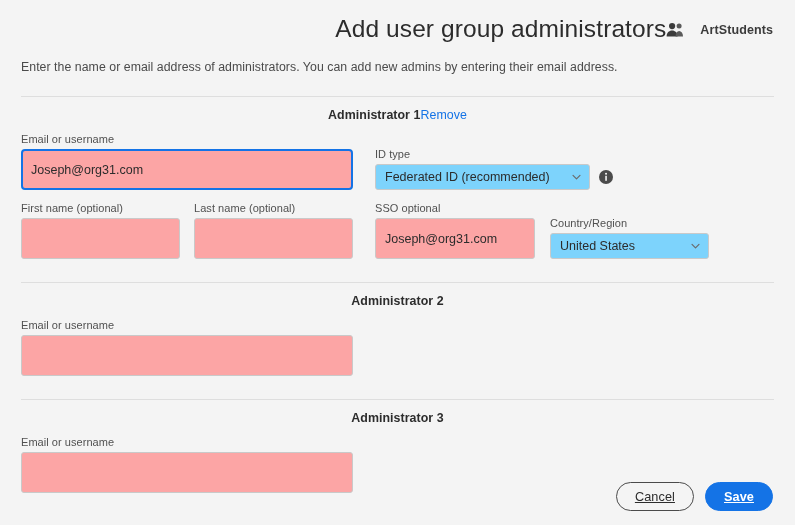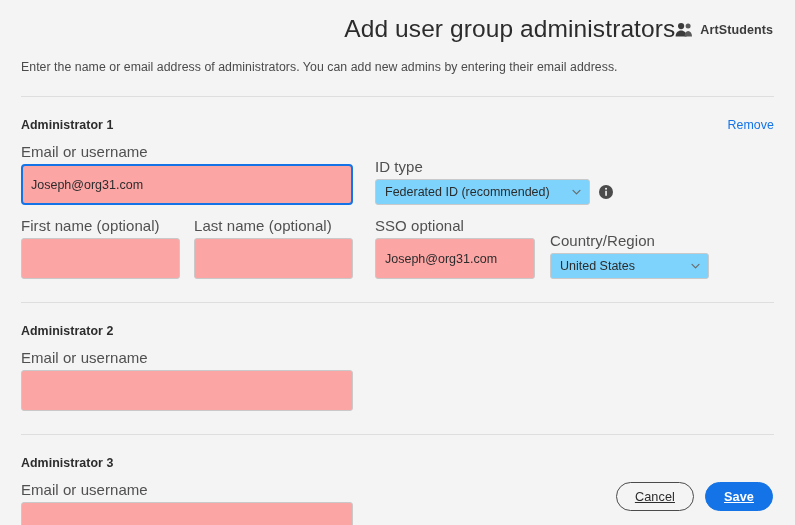--- a/index.html
+++ b/index.html
@@ -35,21 +35,21 @@
     font-size: 24.5px;
     font-weight: 400;
     color: #2c2c2c;
     letter-spacing: 0.1px;
     line-height: 30px;
     margin: 0;
   }
   .org-chip {
     display: flex;
     align-items: center;
-    gap: 7px;
+    gap: 16px;
     padding-top: 8px;
     padding-right: 1px;
   }
   .org-icon {
     display: block;
     width: 18px;
     height: 15px;
     line-height: 0;
   }
   .org-name {
@@ -71,38 +71,38 @@
   .divider {
     height: 1px;
     background: #dedede;
     margin-top: 21px;
   }
 
   
   .admin-head {
     display: flex;
     align-items: baseline;
-    justify-content: space-between;
-    margin-top: 21px;
+    justify-content: center;
+    margin-top: 11px;
   }
   .admin-title {
     font-size: 12.4px;
     font-weight: 700;
     color: #2c2c2c;
     letter-spacing: 0.05px;
   }
   .remove-link {
     font-size: 12.4px;
     color: #1473e6;
     cursor: pointer;
     letter-spacing: 0.05px;
   }
 
   .field-label {
-    font-size: 15px;
+    font-size: 11px;
     color: #505050;
     margin-bottom: 4px;
     letter-spacing: 0.05px;
     white-space: nowrap;
   }
 
   .tinput {
     height: 41px;
     border: 1px solid #c9c9c9;
     border-radius: 3px;

